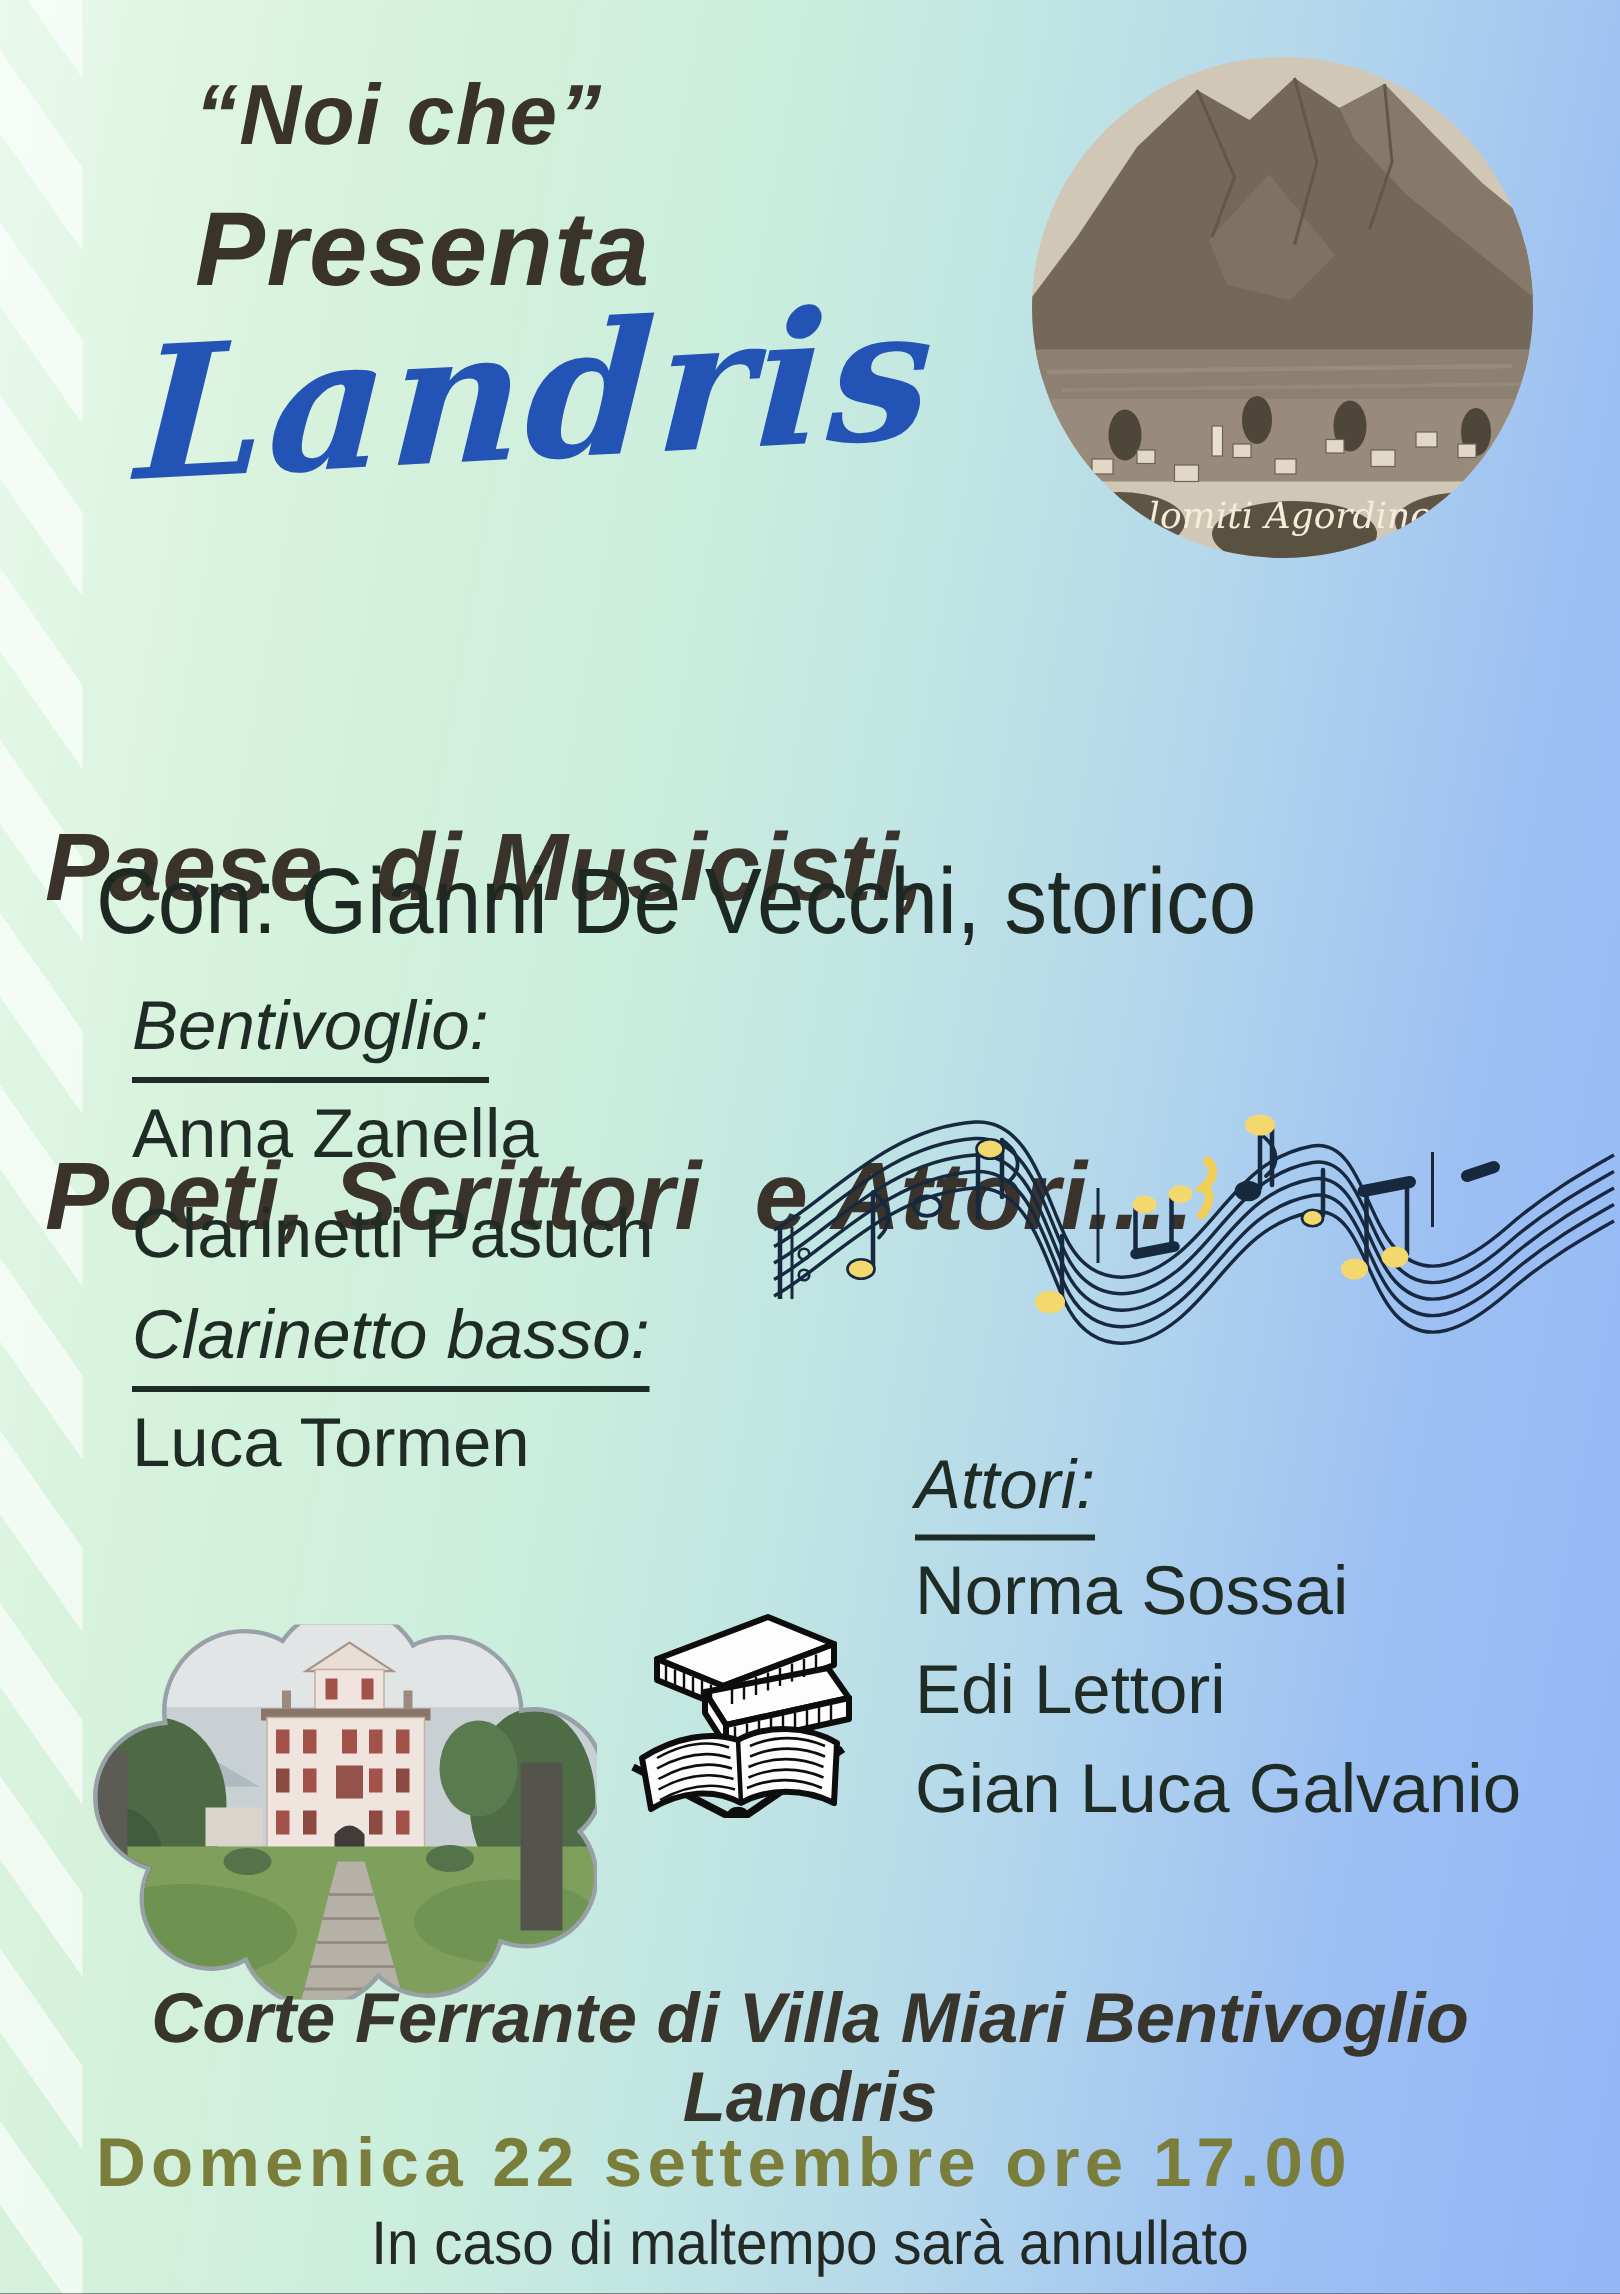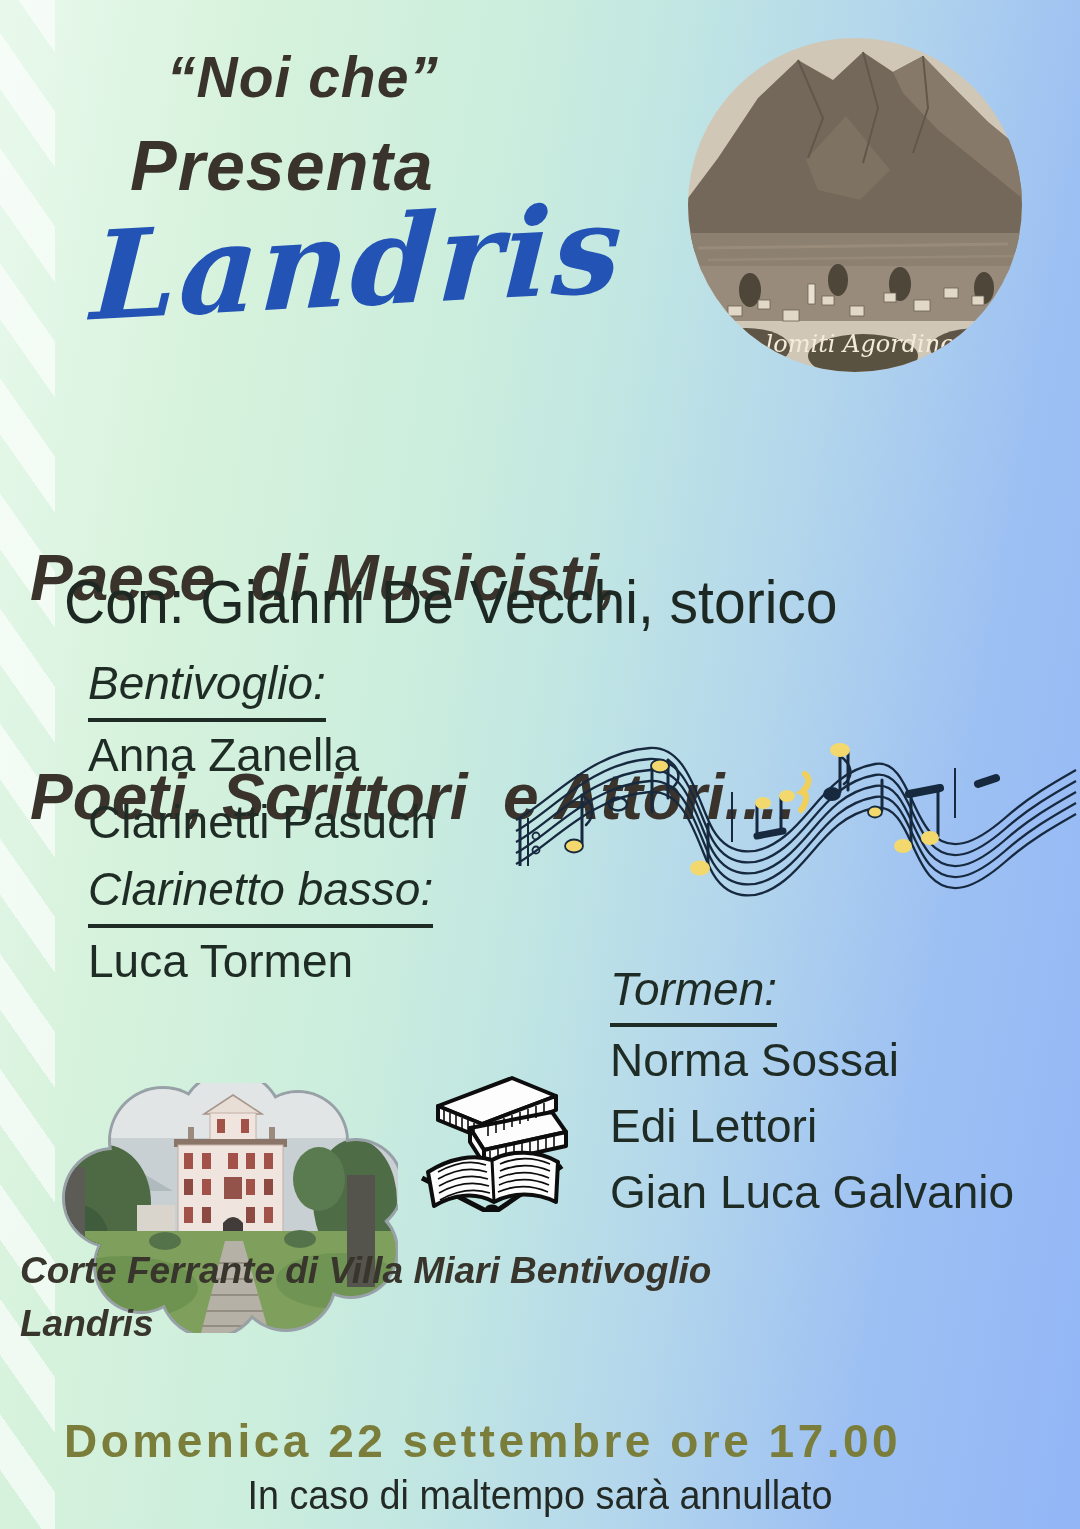--- a/index.html
+++ b/index.html
@@ -12,21 +12,21 @@
     background:linear-gradient(100deg,#e9f9ec 0%,#d6f2dc 20%,#cceedd 38%,#c2e7e2 50%,#b3d6ec 66%,#9dc0f3 82%,#92b6f6 100%);
   }
   .stripes{
     position:absolute;left:0;top:0;width:55px;height:100%;
     background:repeating-linear-gradient(55deg,
       rgba(255,255,255,0) 0 34px,
       rgba(255,255,255,0.62) 34px 66px);
   }
   .abs{position:absolute;}
   .title-dark{color:#3a332c;font-weight:bold;font-style:italic;}
-  .series{left:130px;top:44px;font-size:57px;letter-spacing:1px;margin-left:37px;}
+  .series{left:130px;top:44px;font-size:57px;letter-spacing:1px;}
   .presents{left:130px;top:126px;font-size:70px;letter-spacing:1px;}
   .script-title{
     left:92px;top:204px;
     font-family:"DejaVu Serif",serif;
     font-style:italic;font-weight:bold;
     font-size:122px;color:#2353b5;
     transform:rotate(-3deg) skewX(-6deg);
     transform-origin:left center;
     letter-spacing:2px;
   }
@@ -41,22 +41,22 @@
     transform:scaleX(0.92);transform-origin:left top;
     white-space:nowrap;
   }
   .perf-list{left:88px;top:650px;font-size:46px;line-height:67px;color:#1f2c25;}
   .readers-list{left:610px;top:956px;font-size:46px;line-height:66px;color:#1f2c25;}
   .list-heading{
     font-style:italic;display:inline-block;
     border-bottom:4px solid #1f2c25;padding-bottom:1px;
   }
   .venue{
-    left:20px;top:1244px;width:1040px;text-align:left;
-    font-size:37px;line-height:53px;
+    left:20px;top:1318px;width:1040px;text-align:center;
+    font-size:47px;line-height:53px;
     color:#38352c;font-weight:bold;font-style:italic;
   }
   .schedule{
     left:52px;top:1414px;
     font-size:46px;font-weight:bold;color:#7b7e3b;
     letter-spacing:3.5px;white-space:nowrap;margin-left:12px;
   }
   .weather{
     left:0;top:1472px;width:1080px;text-align:center;
     font-size:41px;color:#232a26;
@@ -177,21 +177,21 @@
       <ellipse cx="330" cy="18" rx="10" ry="7" stroke="none"></ellipse>
       <ellipse cx="322" cy="62" rx="8" ry="6" fill="#17293f"></ellipse>
       <ellipse cx="365" cy="80" rx="7" ry="5.5"></ellipse>
       <ellipse cx="393" cy="114" rx="9" ry="7" stroke="none"></ellipse>
       <ellipse cx="420" cy="106" rx="9" ry="7" stroke="none"></ellipse>
     </g>
     <path d="M295,42 C302,48 297,56 292,60 C299,62 296,72 291,78" fill="none" stroke="#f0cf5a" stroke-width="6" stroke-linecap="round"></path>
   </svg>
 
   <div class="abs readers-list">
-    <div><span class="list-heading">Tormen:</span></div>
+    <div><span class="list-heading">Attori:</span></div>
     <div>Norma Sossai</div>
     <div>Edi Lettori</div>
     <div>Gian Luca Galvanio</div>
   </div>
 
   <svg class="abs books" viewBox="0 0 160 150">
     <g stroke="#0d0d0d" stroke-width="4" fill="#fdfdfd" stroke-linejoin="round">
       <path d="M26,44 L100,16 L144,34 L70,62 Z"></path>
       <path d="M26,44 L26,58 L70,76 L70,62 Z"></path>
       <path d="M70,62 L70,76 L144,48 L144,34 Z"></path>

